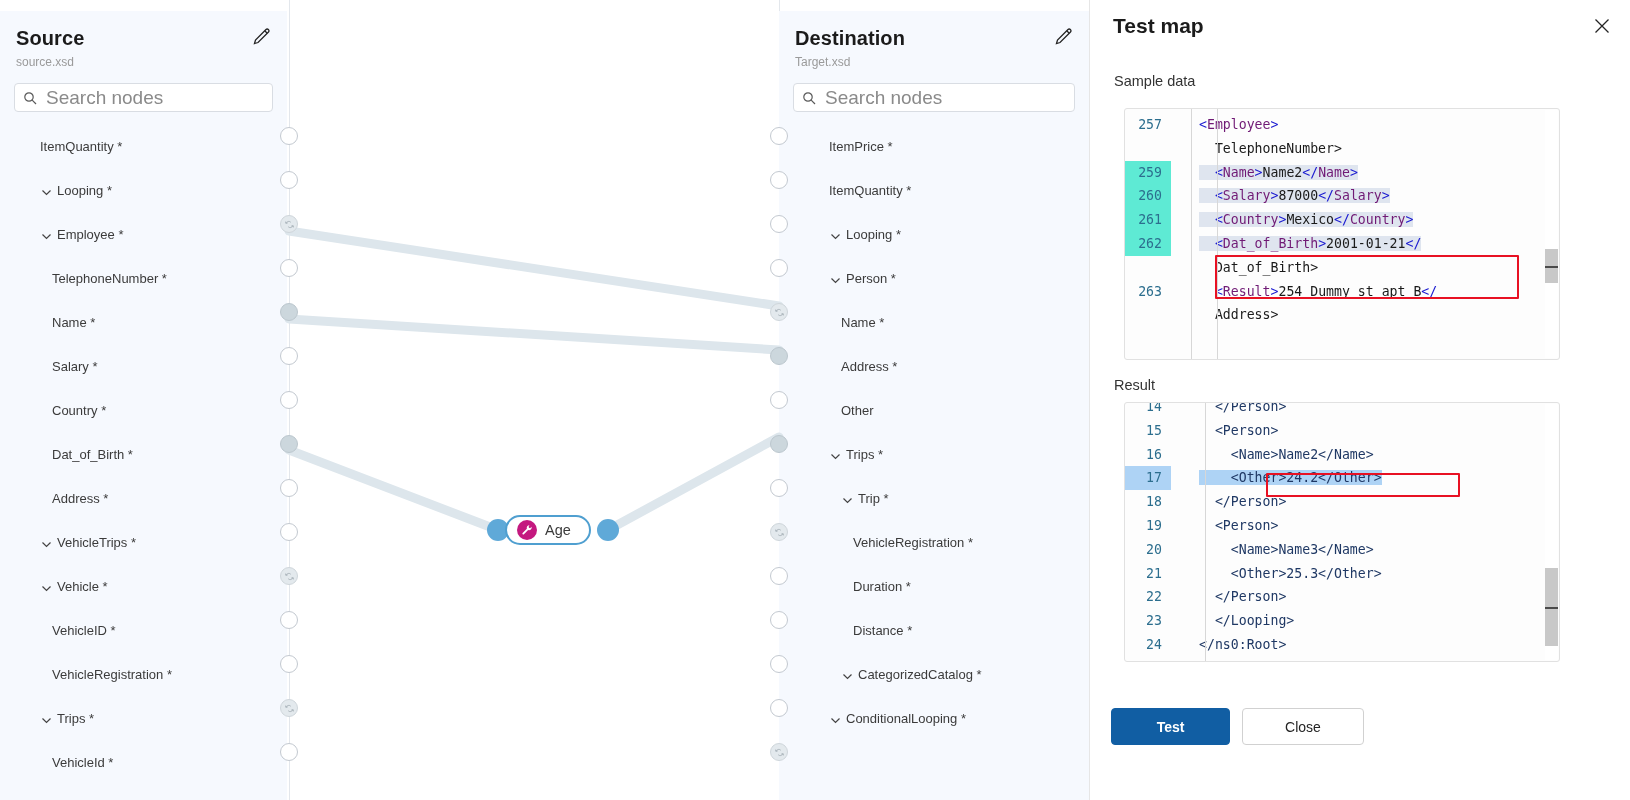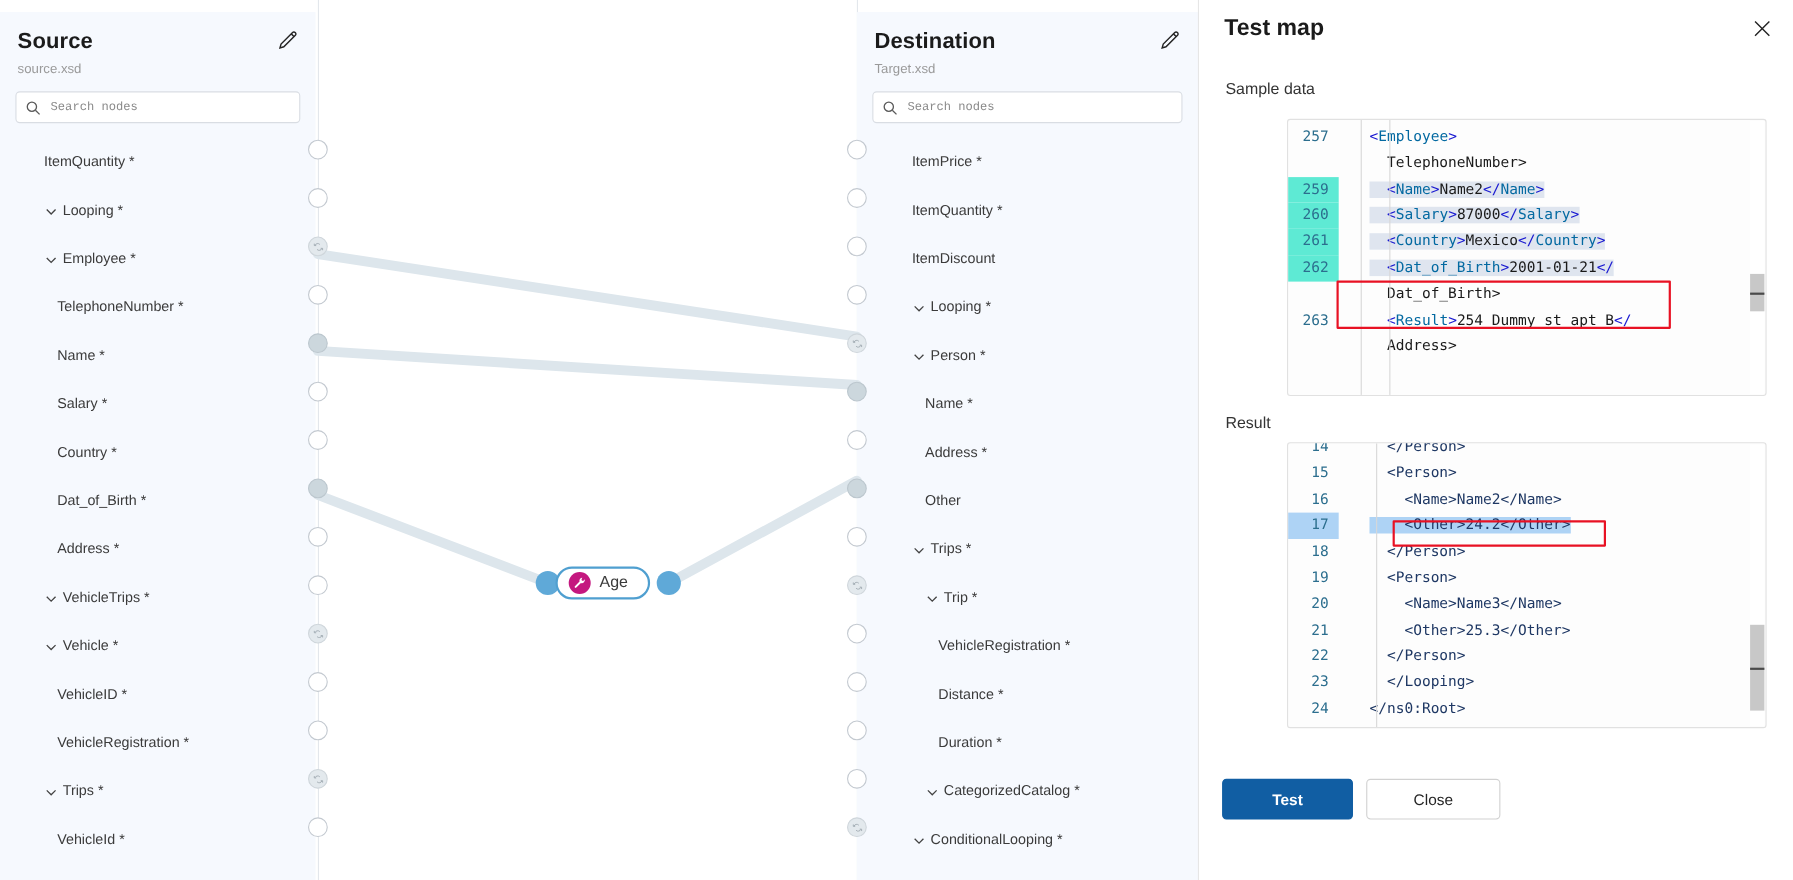--- a/index.html
+++ b/index.html
@@ -39,22 +39,22 @@
     height: 29px;
     background: #ffffff;
     border: 1px solid #d9dde3;
     border-radius: 4px;
     display: flex; align-items: center;
     padding: 0 8px; gap: 7px;
   }
   .search-box .s-ico { width: 14px; height: 14px; flex: 0 0 14px; }
   .search-box input {
     border: 0; outline: 0; background: transparent;
-    font-family: Liberation Mono, monospace;
-    font-size: 11px; color: #7f1d1d; width: 100%;
+    font-family: Liberation Sans, sans-serif;
+    font-size: 19px; color: #7f1d1d; width: 100%;
   }
   .search-box input::placeholder { color: #8a8a8a; }
 
   
   .tree { position: absolute; left: 0; right: 0; top: 114px; }
   .row {
     height: 44px; display: flex; align-items: center;
     font-size: 13px; color: #3b3b3b; white-space: nowrap;
   }
   #source-panel .row { padding-right: 26px; }
@@ -137,21 +137,20 @@
     font-size: 14.5px; color: #333;
   }
   #lbl-sample { top: 73px; }
   #lbl-result { top: 377px; }
 
   .code-pane {
     position: absolute; left: 1124px;
     width: 436px; background: #fdfdfd;
     border: 1px solid #e1e1e1; border-radius: 3px;
     overflow: hidden;
-    margin-left: 46px;
   }
   #pane-sample { top: 108px; height: 252px; }
   #pane-result { top: 402px; height: 260px; }
 
   .code-rows { position: relative; }
   .cline {
     display: flex; align-items: flex-start;
     font-family: "DejaVu Sans Mono", monospace;
     font-size: 13.2px; line-height: 23.8px;
     white-space: pre;
@@ -163,21 +162,21 @@
   .gut2 { width: 22px; flex: 0 0 22px; }
   .ctext { position: relative; padding-left: 6px; }
 
   
   .hl { background: #dfe5ef; }
   
   .hlb { background: #aed3f5; }
   .gutsel { background: #5eead4; }
   .gutselb { background: #aed3f5; }
 
-  .tag  { color: #0369a1; }
+  .tag  { color: #701a75; }
   .ang  { color: #1717d0; }
   .txt  { color: #1a1a1a; }
   .plain { color: #1f3864; }
 
   .ind-guide {
     position: absolute; top: 0; bottom: 0; width: 1px;
     background: #d7d7d7;
   }
 
   .redbox {
@@ -341,23 +340,20 @@
       </span>
       <input type="text" placeholder="Search nodes" style="">
     </div>
     <div class="tree" id="dest-tree">
         <div class="row indent1">
           <span class="lbl">ItemPrice *</span>
         </div>
         <div class="row indent1">
           <span class="lbl">ItemQuantity *</span>
         </div>
-        <div class="row indent1">
-          <span class="lbl">ItemDiscount</span>
-        </div>
         <div class="row indent0">
           <span class="chev"><svg viewBox="0 0 13 13" width="13" height="13" fill="none" stroke="#444" stroke-width="1.2">
               <path d="M2.5 4.5L6.5 8.5L10.5 4.5"></path>
             </svg></span>
           <span class="lbl">Looping *</span>
         </div>
         <div class="row indent1">
           <span class="chev"><svg viewBox="0 0 13 13" width="13" height="13" fill="none" stroke="#444" stroke-width="1.2">
               <path d="M2.5 4.5L6.5 8.5L10.5 4.5"></path>
             </svg></span>
@@ -381,24 +377,24 @@
         <div class="row indent2">
           <span class="chev"><svg viewBox="0 0 13 13" width="13" height="13" fill="none" stroke="#444" stroke-width="1.2">
               <path d="M2.5 4.5L6.5 8.5L10.5 4.5"></path>
             </svg></span>
           <span class="lbl">Trip *</span>
         </div>
         <div class="row indent3">
           <span class="lbl">VehicleRegistration *</span>
         </div>
         <div class="row indent3">
+          <span class="lbl">Duration *</span>
+        </div>
+        <div class="row indent3">
           <span class="lbl">Distance *</span>
-        </div>
-        <div class="row indent3">
-          <span class="lbl">Duration *</span>
         </div>
         <div class="row indent2">
           <span class="chev"><svg viewBox="0 0 13 13" width="13" height="13" fill="none" stroke="#444" stroke-width="1.2">
               <path d="M2.5 4.5L6.5 8.5L10.5 4.5"></path>
             </svg></span>
           <span class="lbl">CategorizedCatalog *</span>
         </div>
         <div class="row indent1">
           <span class="chev"><svg viewBox="0 0 13 13" width="13" height="13" fill="none" stroke="#444" stroke-width="1.2">
               <path d="M2.5 4.5L6.5 8.5L10.5 4.5"></path>

